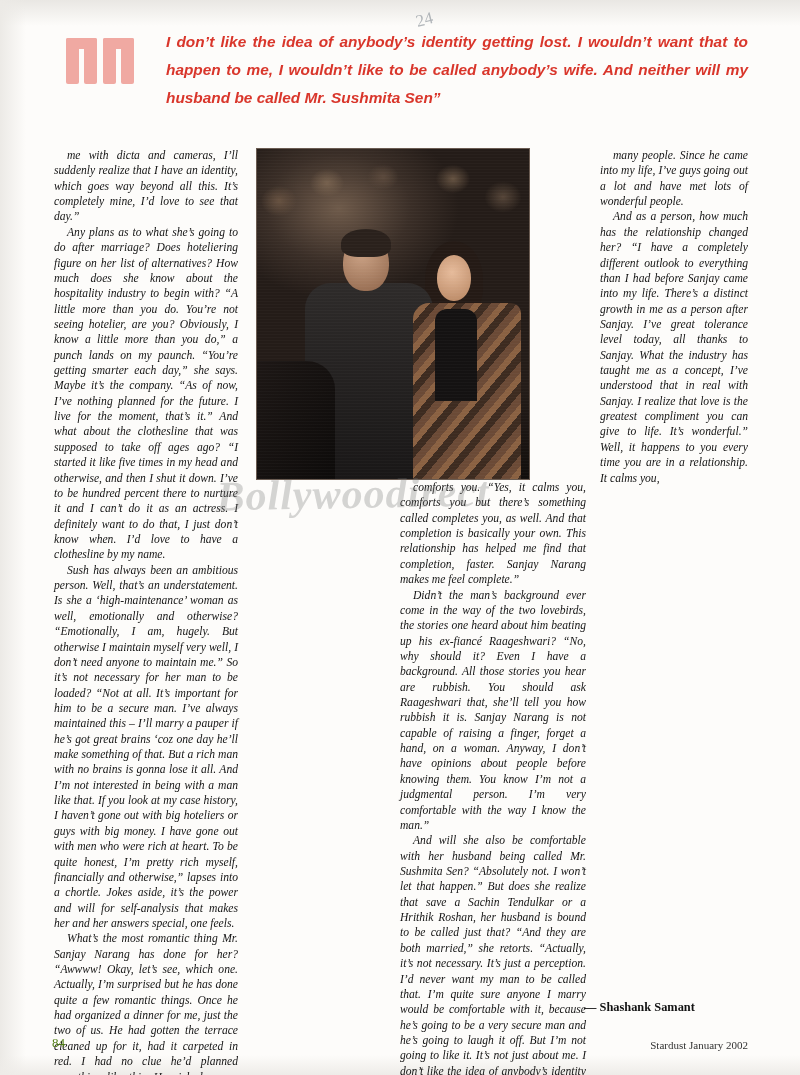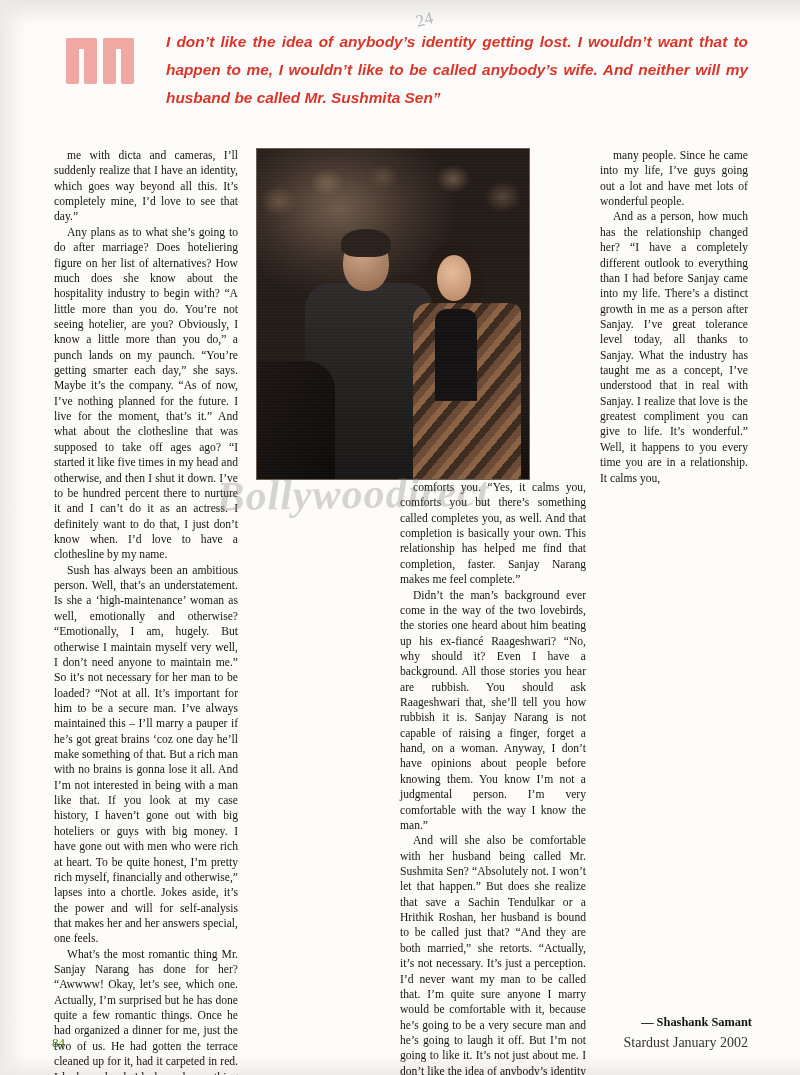--- a/index.html
+++ b/index.html
@@ -96,20 +96,21 @@
   .col {
     position: absolute;
     top: 148px;
     width: 184px;
     font-size: 11.6px;
     line-height: 1.325;
     text-align: justify;
     text-justify: inter-word;
     hyphens: auto;
     color: #141414;
+    font-style: italic;
   }
   .col p { margin: 0; text-indent: 13px; }
   .col p.first { text-indent: 13px; }
 
   #col-left  { left: 54px;  width: 184px; height: 835px; }
   #col-mid   { left: 400px; top: 480px; width: 186px; height: 505px; }
   #col-right { left: 600px; top: 148px; width: 148px; height: 840px; }
 
   
   .photo {
@@ -209,39 +210,38 @@
     color: rgba(120,120,120,0.30);
     letter-spacing: 1px;
     pointer-events: none;
     transform: rotate(-1deg);
     z-index: 6;
   }
 
   
   .byline {
     position: absolute;
-    left: 604px; top: 1000px;
+    left: 584px; top: 1000px;
     width: 148px;
-    text-align: right;
+    text-align: left;
     font-size: 12.4px;
     font-weight: bold;
-    margin-top: 15px;
   }
 
   
   .page-number {
     position: absolute;
     left: 52px; bottom: 24px;
     font-size: 13px;
     color: #4d7c0f;
   }
   .footer-right {
     position: absolute;
     right: 52px; bottom: 24px;
-    font-size: 14px;
+    font-size: 11px;
     color: #333;
   }
 </style>
 </head>
 <body>
 
 <div class="page">
 
   <div class="scan-shade-top"></div>
   <div class="scan-shade-left"></div>

